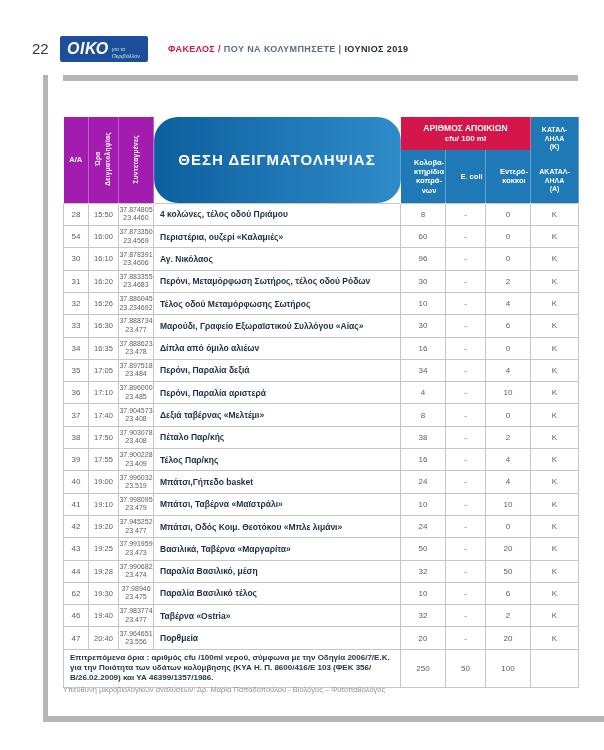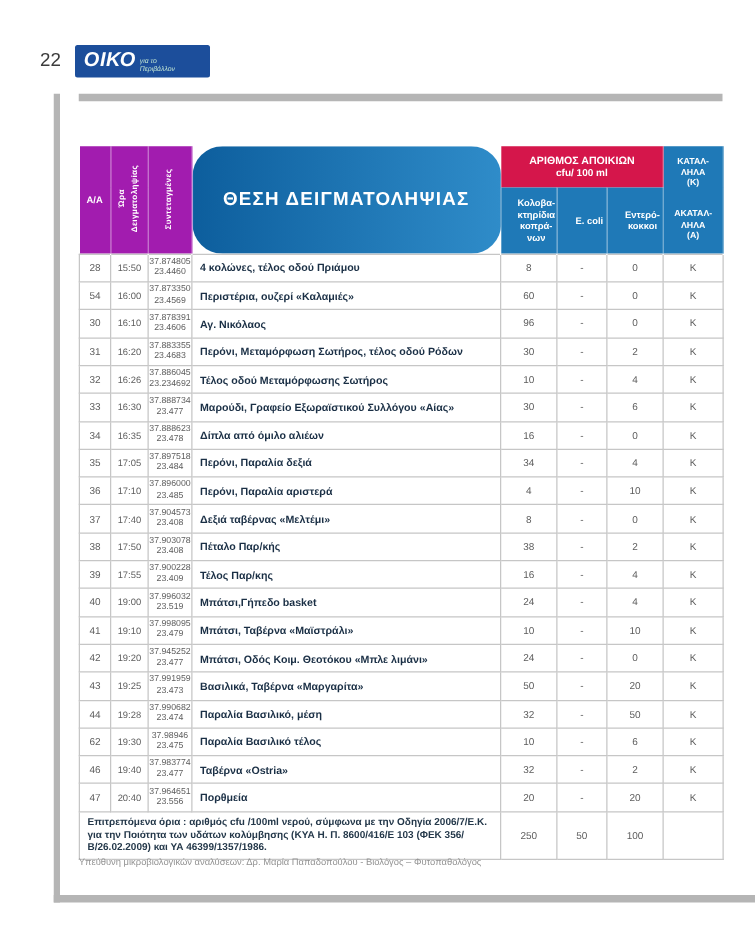--- a/index.html
+++ b/index.html
@@ -5,21 +5,21 @@
   html,body{margin:0;padding:0;}
   body{
     width:604px;height:750px;background:#ffffff;position:relative;overflow:hidden;
     font-family:"Liberation Sans","DejaVu Sans",sans-serif;
     -webkit-font-smoothing:antialiased;
   }
   .page{position:absolute;inset:0;}
 
   
   .page-num{position:absolute;left:32px;top:40px;font-size:15px;color:#3c3c3c;}
-  .logo{position:absolute;left:60px;top:36px;width:108px;height:26px;background:#1c4e9b;
+  .logo{position:absolute;left:60px;top:36px;width:88px;height:26px;background:#1c4e9b;
         border-radius:2px;display:flex;align-items:center;}
   .logo-main{color:#ffffff;font-weight:bold;font-style:italic;font-size:16px;padding-left:7px;letter-spacing:.5px;}
   .logo-sub{margin-left:3px;display:flex;flex-direction:column;line-height:1.1;padding-top:7px;}
   .logo-sub span{font-size:5.5px;color:#bfe3d2;font-style:italic;white-space:nowrap;}
   .masthead-title{position:absolute;left:168px;top:44px;font-size:9px;font-weight:bold;
         letter-spacing:.4px;color:#5b6f7d;white-space:nowrap;}
   .masthead-title .section{color:#c9184a;}
   .masthead-title .sep{color:#c9184a;font-weight:bold;}
   .masthead-title .plain{font-weight:bold;color:#5b6f7d;}
   .masthead-title .issue{color:#1c2b39;}
@@ -69,20 +69,23 @@
   <div class="page-num">22</div>
 
   <div class="logo">
     <span class="logo-main">ΟΙΚΟ</span>
     <span class="logo-sub">
       <span>για το</span>
       <span>Περιβάλλον</span>
     </span>
   </div>
 
+  <div class="masthead-title">
+    <span class="section">ΦΑΚΕΛΟΣ</span><span class="sep"> / </span><span class="plain">ΠΟΥ ΝΑ ΚΟΛΥΜΠΗΣΕΤΕ</span><span class="plain"> | </span><span class="issue">ΙΟΥΝΙΟΣ 2019</span>
+  </div>
 
   <div class="rule-top"></div>
   <div class="rule-left"></div>
   <div class="rule-bottom"></div>
 
   <table class="sampling">
     <colgroup>
       <col class="c1">
         <col class="c2">
         <col class="c3">

